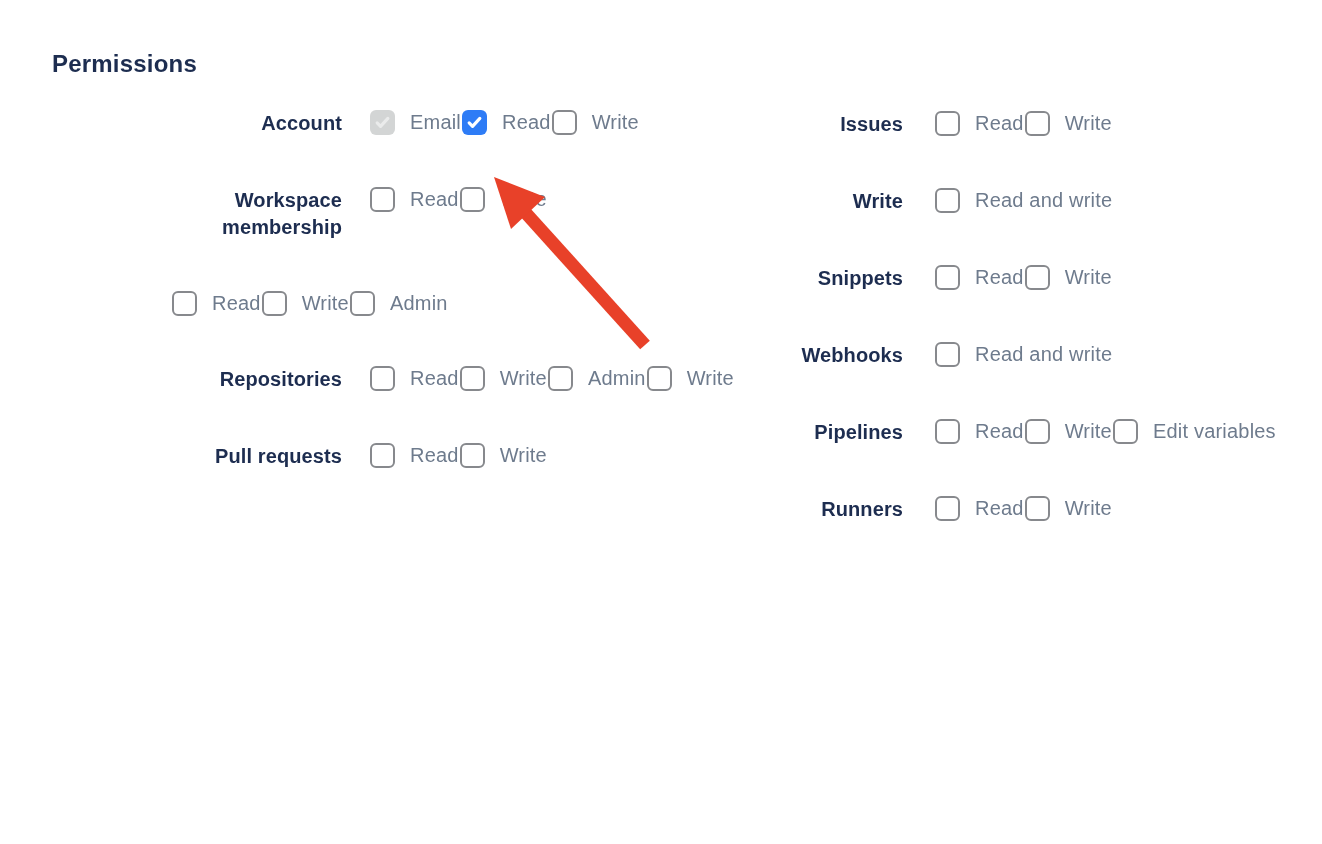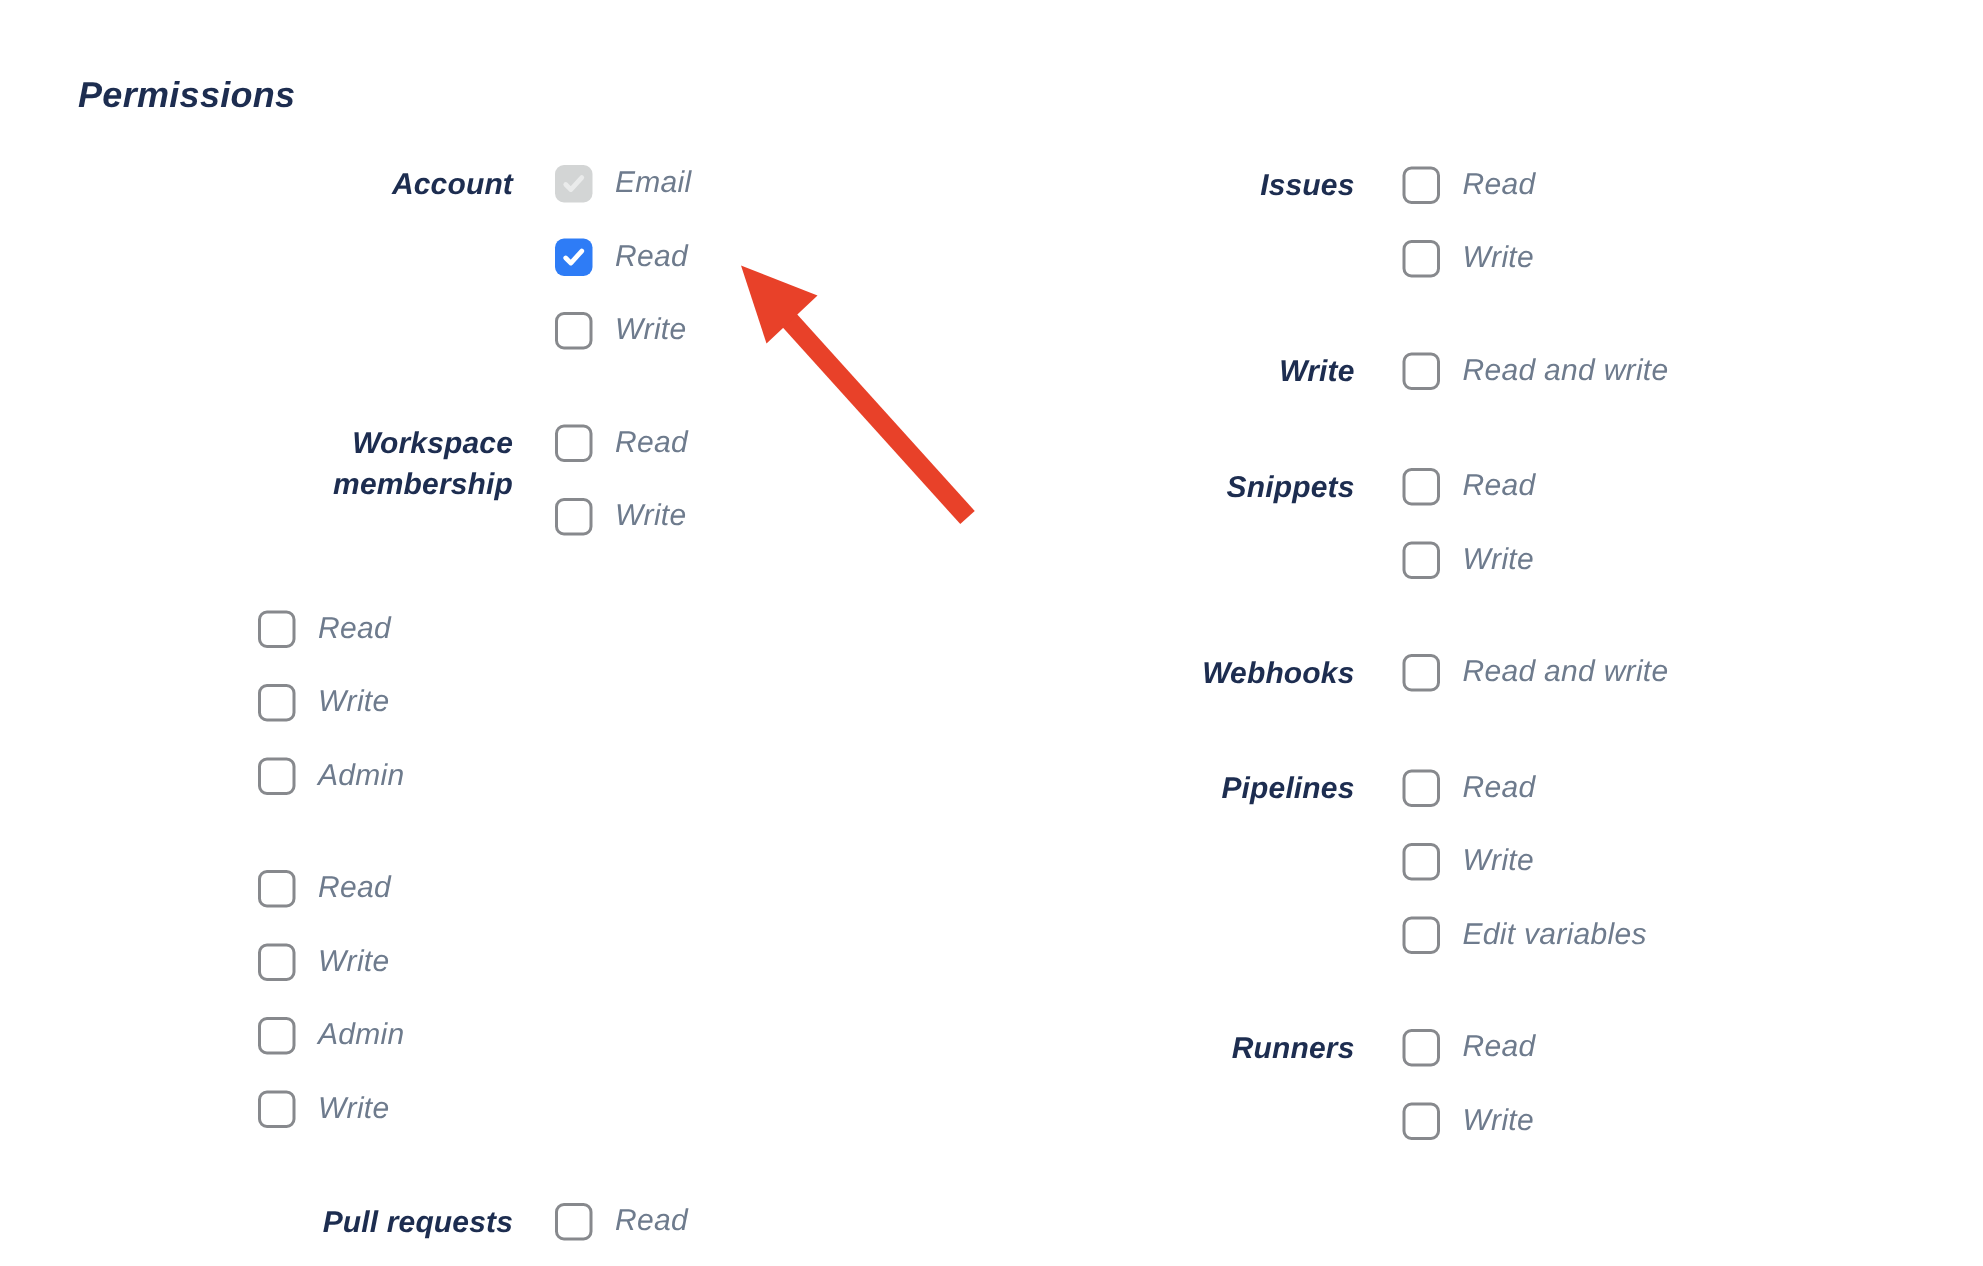--- a/index.html
+++ b/index.html
@@ -1,19 +1,19 @@
 <!DOCTYPE html>
 <html style="--heading: #1d2d50; --label: #6e7b8d; --cb-blue: #2e7cf6; --cb-disabled: #d3d5d5; --cb-border: #87898d;"><head>
 <meta charset="utf-8">
 <style>
   * { margin: 0; padding: 0; box-sizing: border-box; }
   html, body { width: 1322px; height: 844px; background: #ffffff; overflow: hidden; }
   body { font-family: "Liberation Sans", "DejaVu Sans", sans-serif; position: relative; }
 
-  .page { position: relative; width: 1322px; height: 724px; font-style: italic; }
+  .page { position: relative; width: 1322px; height: 724px; }
 
   .page-title {
     position: absolute; left: 52px; top: 50px;
     font-size: 24px; font-weight: 700; color: var(--heading, #1d2d50);
     letter-spacing: 0.2px;
   }
 
   .perm-col { position: absolute; display: flex; flex-direction: column; }
   .perm-col-0 { left: 172px; top: 110px; }
   .perm-col-1 { left: 768px; top: 111px; }
@@ -22,21 +22,21 @@
   .group:last-child { margin-bottom: 0; }
 
   .group-label {
     font-size: 20px; font-weight: 700; color: var(--heading, #1d2d50);
     text-align: right; line-height: 27px; padding-top: 0px;
     letter-spacing: 0.1px;
   }
   .perm-col-0 .group-label { width: 170px; margin-right: 28px; }
   .perm-col-1 .group-label { width: 135px; margin-right: 32px; }
 
-  .options { display: flex; flex-direction: column; gap: 24px; }
+  .options { display: flex; flex-direction: row; gap: 1px; }
 
   .opt-row { display: flex; align-items: center; height: 25px; cursor: pointer; }
 
   .checkbox {
     width: 25px; height: 25px; border-radius: 6px; flex: 0 0 25px;
     display: inline-flex; align-items: center; justify-content: center;
     background: #ffffff; border: 2px solid var(--cb-border, #87898d);
   }
   .checkbox.checked { background: var(--cb-blue, #2e7cf6); border: none; }
   .checkbox.checked_disabled { background: var(--cb-disabled, #d3d5d5); border: none; }
@@ -108,20 +108,21 @@
             <span class="checkbox unchecked"></span>
             <span class="opt-label">Write</span>
           </label>
           <label class="opt-row">
             <span class="checkbox unchecked"></span>
             <span class="opt-label">Admin</span>
           </label>
         </div>
       </div>
       <div class="group">
+        <div class="group-label">Repositories</div>
         <div class="options">
           <label class="opt-row">
             <span class="checkbox unchecked"></span>
             <span class="opt-label">Read</span>
           </label>
           <label class="opt-row">
             <span class="checkbox unchecked"></span>
             <span class="opt-label">Write</span>
           </label>
           <label class="opt-row">

